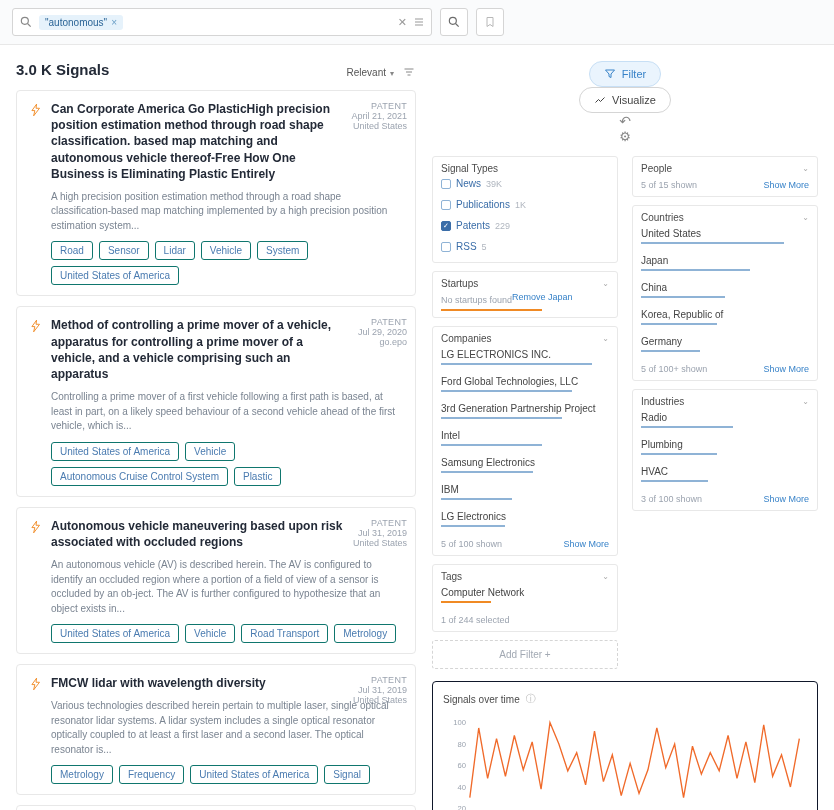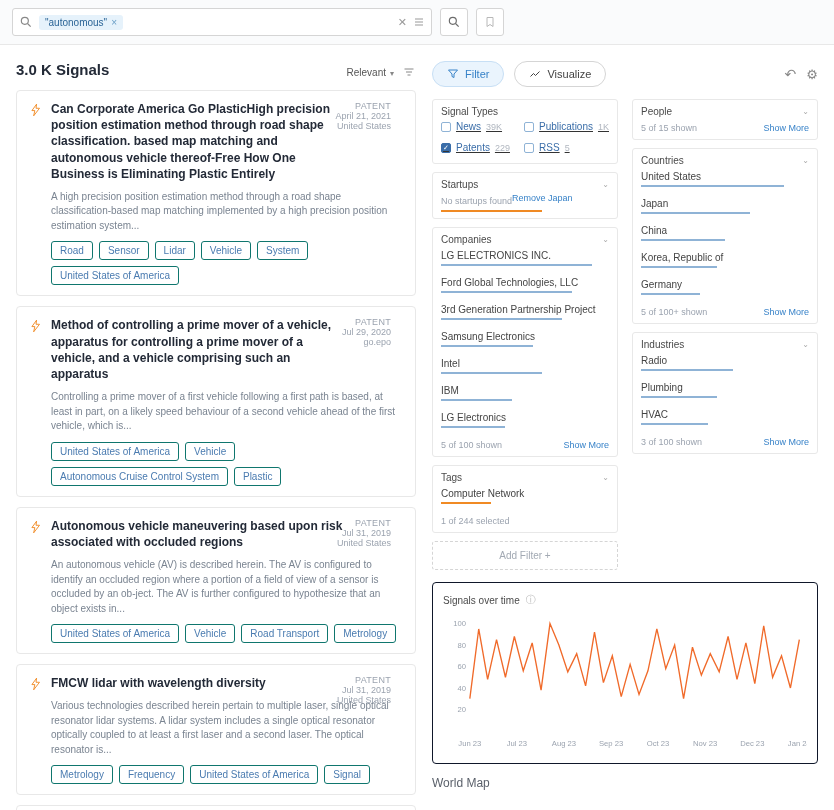--- a/index.html
+++ b/index.html
@@ -15,40 +15,40 @@
 .left { width: 400px; }
 .right { flex: 1; }
 .header-row { display: flex; align-items: flex-end; justify-content: space-between; margin-bottom: 12px; }
 .signals-count { font-size: 15px; font-weight: 600; color: #232a37; }
 .sort-cluster { display: flex; align-items: center; gap: 8px; color: #555; font-size: 10px; }
 .drop-caret::after { content: "▾"; margin-left: 4px; font-size: 8px; color: #888; }
 .card { border: 1px solid #e8e8e8; border-radius: 4px; padding: 10px 12px; margin-bottom: 10px; position: relative; }
 .card-head { display: flex; gap: 8px; }
 .bolt { width: 14px; height: 14px; flex-shrink: 0; margin-top: 2px; }
 .card-title { font-size: 12px; font-weight: 600; color: #232a37; line-height: 1.35; flex: 1; padding-right: 60px; }
-.card-meta { position: absolute; top: 10px; right: 24px; text-align: right; font-size: 9px; color: #9ba3af; }
+.card-meta { position: absolute; top: 10px; right: 8px; text-align: right; font-size: 9px; color: #9ba3af; }
 .card-meta .type { color: #9ba3af; font-size: 9px; letter-spacing: 0.3px; }
 .card-desc { font-size: 10px; color: #7a8491; line-height: 1.45; margin: 8px 0 8px 22px; }
 .tags { display: flex; flex-wrap: wrap; gap: 6px; margin-left: 22px; }
 .tag { border: 1px solid #0f766e; color: #4a7bb0; padding: 3px 8px; border-radius: 3px; font-size: 10px; }
-.right-actions { display: flex; align-items: center; gap: 10px; margin-bottom: 12px; }
+.right-actions { display: flex; align-items: center; gap: 0; margin-bottom: 12px; flex-direction: column; }
 .pill-btn { display: inline-flex; align-items: center; gap: 6px; border: 1px solid #c7dff5; border-radius: 16px; padding: 6px 14px; font-size: 11px; cursor: pointer; }
 .pill-filter { background: #eaf4fd; color: #3782c8; border-color: #c7dff5; }
 .pill-viz { background: #fff; color: #444; border-color: #d5d5d5; }
 .spacer { flex: 1; }
 .filter-grid { display: flex; gap: 14px; }
 .filter-col { flex: 1; display: flex; flex-direction: column; gap: 8px; }
 .fbox { border: 1px solid #e8e8e8; border-radius: 3px; padding: 6px 8px; font-size: 10px; }
 .fbox-head { display: flex; justify-content: space-between; align-items: center; color: #4a4a4a; cursor: pointer; }
 .fbox-head .caret { font-size: 8px; color: #aaa; }
 .check-row { display: flex; align-items: center; gap: 5px; margin: 4px 0; color: #3a6da8; font-size: 10px; }
 .check-row .cnt { color: #b0b6bf; font-size: 9px; }
 .cbox { width: 10px; height: 10px; border: 1px solid #8fb3d6; border-radius: 2px; display: inline-flex; align-items: center; justify-content: center; font-size: 7px; color: #3a6da8; }
 .cbox.on { background: #3a6da8; border-color: #3a6da8; color: #fff; }
-.two-col { display: grid; grid-template-columns: 1fr 1fr; gap: 2px 6px; text-decoration: underline; }
+.two-col { display: grid; grid-template-columns: 1fr; gap: 2px 6px; }
 .msg { font-size: 9px; color: #9ba3af; margin-top: 6px; }
 .link-sm { color: #3782c8; font-size: 9px; cursor: pointer; }
 .orange-bar { height: 2px; width: 60%; background: #f08a24; margin-top: 4px; }
 .list-item { font-size: 10px; color: #444; padding: 5px 0; border-bottom: 1px solid transparent; }
 .bar { height: 2px; background: #8fb3d6; margin-top: 3px; }
 .shown-row { display: flex; justify-content: space-between; margin-top: 6px; font-size: 9px; color: #9ba3af; }
 .add-filter-btn { border: 1px dashed #d5d5d5; border-radius: 3px; text-align: center; padding: 8px; color: #a2a9b3; font-size: 10px; cursor: pointer; }
 .chart-box { border: 1px solid #0f172a; border-radius: 4px; padding: 10px; margin-top: 12px; }
 .chart-title { font-size: 10px; color: #4a4a4a; margin-bottom: 6px; display: flex; align-items: center; gap: 6px; }
 .chart-svg { width: 100%; height: 140px; }
@@ -256,22 +256,22 @@
         </div>
         <div class="fbox">
           <div class="fbox-head">
             <span>Companies</span>
               <span class="caret">⌄</span>
           </div>
           <div id="companies-list">
               <div class="list-item">LG ELECTRONICS INC.<div class="bar" style="width:90%"></div></div>
               <div class="list-item">Ford Global Technologies, LLC<div class="bar" style="width:78%"></div></div>
               <div class="list-item">3rd Generation Partnership Project<div class="bar" style="width:72%"></div></div>
+              <div class="list-item">Intel<div class="bar" style="width:60%"></div></div>
               <div class="list-item">Samsung Electronics<div class="bar" style="width:55%"></div></div>
-              <div class="list-item">Intel<div class="bar" style="width:60%"></div></div>
               <div class="list-item">IBM<div class="bar" style="width:42%"></div></div>
               <div class="list-item">LG Electronics<div class="bar" style="width:38%"></div></div>
             </div>
           <div class="shown-row">
             <span>5 of 100 shown</span>
             <span class="link-sm">Show More</span>
           </div>
         </div>
         <div class="fbox">
           <div class="fbox-head">

